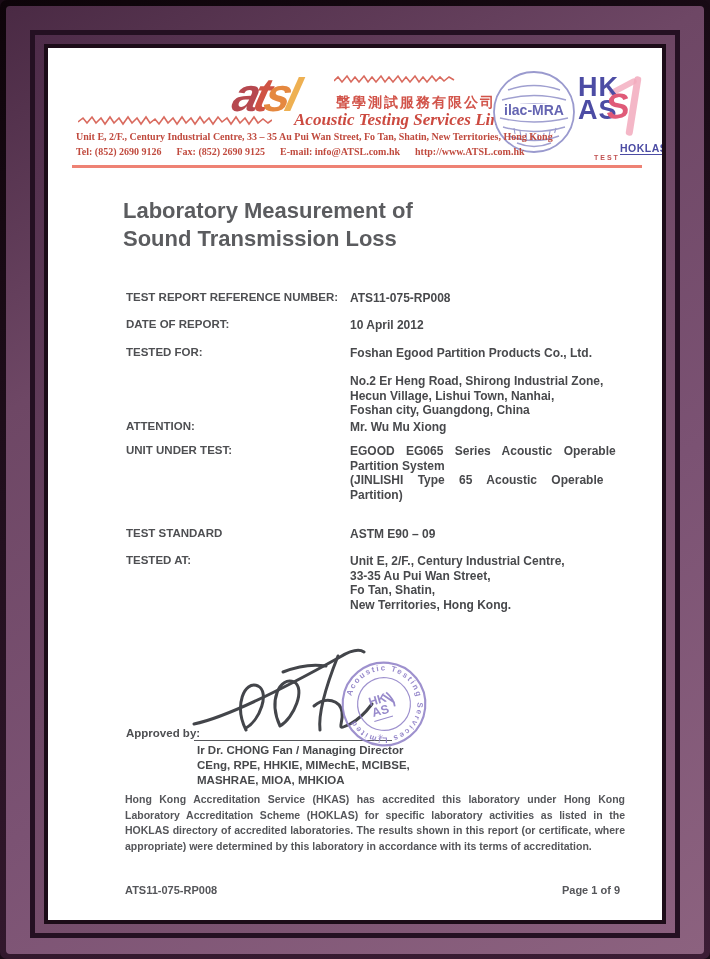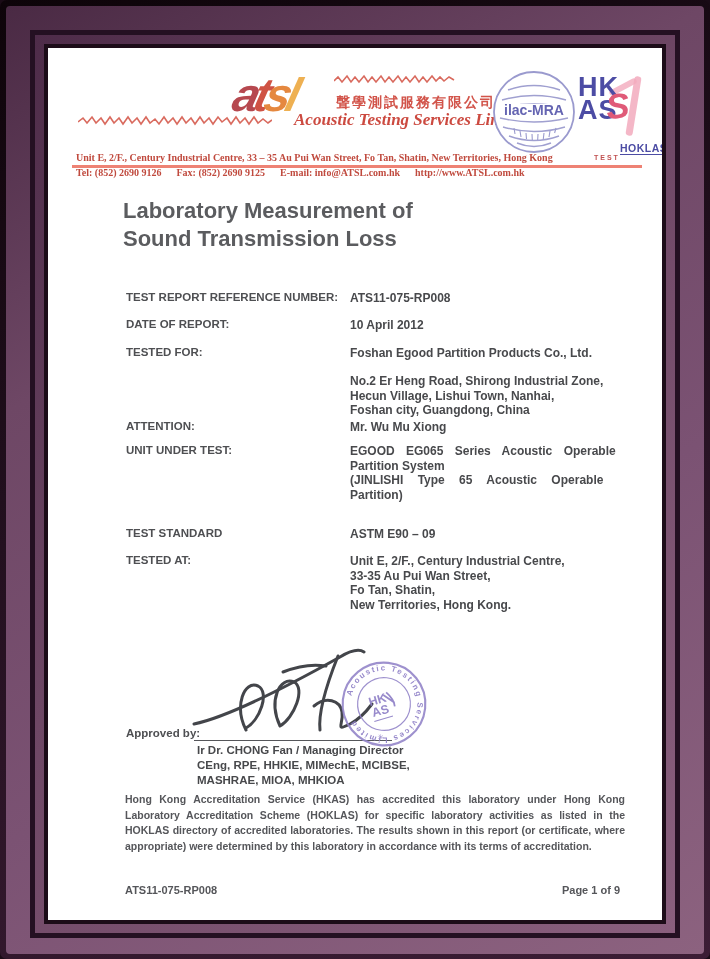--- a/index.html
+++ b/index.html
@@ -30,21 +30,21 @@
                letter-spacing: -5px; font-family: "Liberation Sans", sans-serif; }
   .atsl-logo span { display: inline-block; }
   .lg-a { color: #b6484f; } .lg-t { color: #cf5244; }
   .lg-s { color: #e5883f; } .lg-l { color: #eeb052; }
   .company-zh { position: absolute; left: 288px; top: 46px; font-size: 14px; font-weight: 700;
                 letter-spacing: 2px; color: #d2544a; white-space: nowrap; }
   .company-en { position: absolute; left: 246px; top: 62px; font-size: 17px; font-weight: 700;
                 font-style: italic; color: #cc4a40;
                 font-family: "Liberation Serif", serif; white-space: nowrap; }
   .addr { position: absolute; left: 28px; color: #c04a3e; font-weight: 700; font-size: 10px;
-          font-family: "Liberation Serif", serif; white-space: pre; margin-top: 21px; }
+          font-family: "Liberation Serif", serif; white-space: pre; }
   .addr1 { top: 83px; } .addr2 { top: 98px; }
   .red-rule { position: absolute; left: 24px; top: 117px; width: 570px; height: 3px;
               background: #ee8274; }
   .ilac { position: absolute; left: 444px; top: 22px; }
   .hkas { position: absolute; left: 530px; top: 28px; width: 76px; height: 96px; }
   .hkas-letters { position: absolute; left: 0; top: 0; color: #4c4ca4; font-weight: 900;
                   font-size: 27px; line-height: 22px; letter-spacing: 1px;
                   transform: scaleY(1.05); }
   .hkas-letters div { display: block; }
   .hkas-bar { position: absolute; left: 52px; top: 0px; width: 7px; height: 60px;

